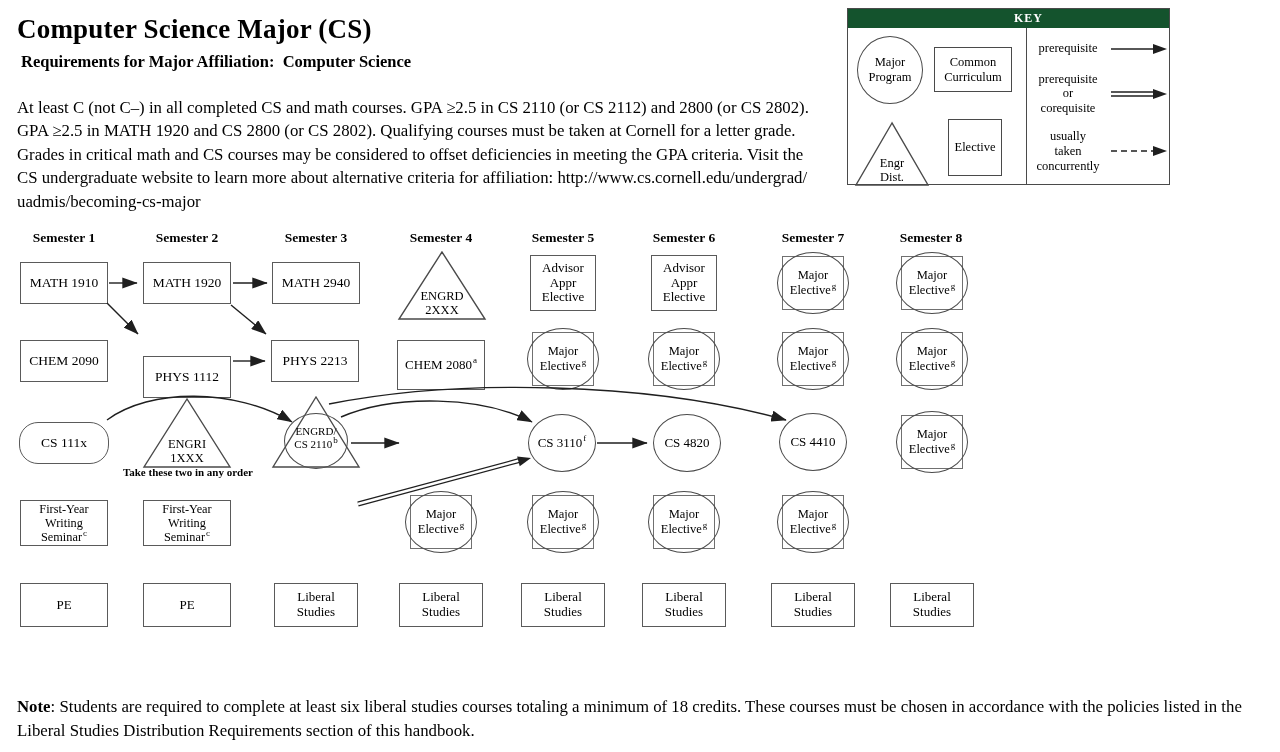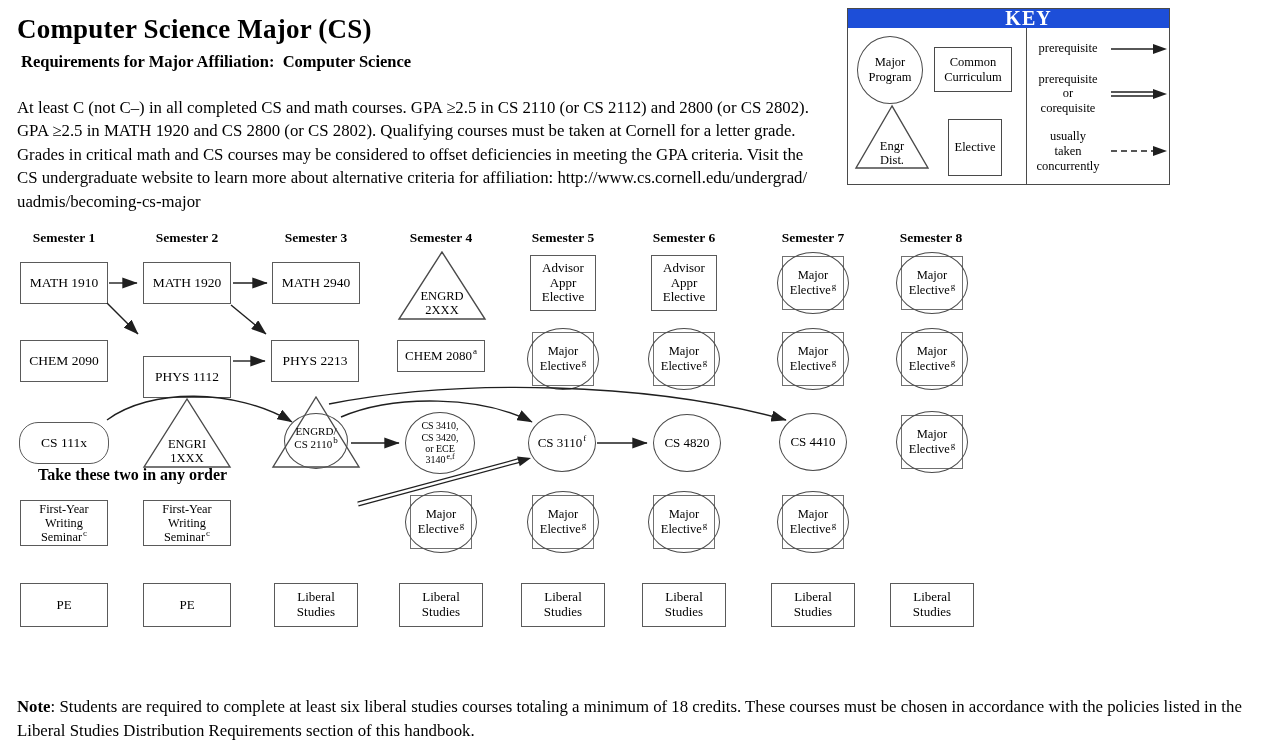--- a/index.html
+++ b/index.html
@@ -6,36 +6,36 @@
   .page{position:relative;width:1280px;height:752px;background:#fff;
         font-family:"Liberation Serif","DejaVu Serif",serif;color:#000;overflow:hidden;}
   .abs{position:absolute;}
   .title{left:17px;top:14px;font-size:27px;font-weight:bold;letter-spacing:.2px;}
   .subtitle{left:21px;top:52px;font-size:16.5px;font-weight:bold;white-space:pre;}
   .intro{left:17px;top:96px;width:845px;font-size:16.8px;line-height:23.4px;white-space:pre-line;}
   .note{left:17px;top:695px;width:1252px;font-size:16.8px;line-height:23.5px;}
   .note b{font-weight:bold;}
   
   .key{left:847px;top:8px;width:323px;height:177px;border:1.5px solid #4a4a4a;box-sizing:border-box;background:#fff;}
-  .key-header{position:absolute;left:0;top:0;right:0;height:19px;background:#1d4ed8;color:#fff;
-              font-size:20px;font-weight:bold;text-align:center;line-height:19px;letter-spacing:1px;padding-left:40px;}
+  .key-header{position:absolute;left:0;top:0;right:0;height:19px;background:#14532d;color:#fff;
+              font-size:12px;font-weight:bold;text-align:center;line-height:19px;letter-spacing:1px;padding-left:40px;}
   .key-body{position:absolute;left:0;top:19px;right:0;bottom:0;}
   .key-left{position:absolute;left:0;top:0;width:178px;bottom:0;}
   .key-right{position:absolute;left:178px;top:0;right:0;bottom:0;border-left:1.5px solid #4a4a4a;
              display:flex;flex-direction:column;justify-content:space-around;padding:4px 0;box-sizing:border-box;}
   .kr-row{display:flex;align-items:center;}
   .kr-label{width:82px;text-align:center;font-size:12.5px;line-height:1.18;white-space:pre-line;}
   .kr-arrow{flex:0 0 auto;}
   .kc-circle{position:absolute;left:9px;top:8px;width:64px;height:66px;border:1.4px solid #4a4a4a;border-radius:50%;
              display:flex;align-items:center;justify-content:center;text-align:center;font-size:12.5px;line-height:1.2;white-space:pre-line;}
   .kc-rect{position:absolute;left:86px;top:19px;width:78px;height:45px;border:1.4px solid #4a4a4a;box-sizing:border-box;
            display:flex;align-items:center;justify-content:center;text-align:center;font-size:12.5px;line-height:1.2;white-space:pre-line;}
   .kc-elect{position:absolute;left:100px;top:91px;width:54px;height:57px;border:1.4px solid #4a4a4a;box-sizing:border-box;
             display:flex;align-items:center;justify-content:center;font-size:12.5px;}
-  .kc-tri{position:absolute;left:6px;top:76px;width:76px;height:66px;}
+  .kc-tri{position:absolute;left:6px;top:93px;width:76px;height:66px;}
   .kc-tri .lbl{position:absolute;left:0;right:0;bottom:3px;text-align:center;font-size:12.5px;line-height:1.12;white-space:pre-line;}
   
   .sem{position:absolute;width:92px;top:230px;text-align:center;font-size:13.5px;font-weight:bold;}
   .nrect{position:absolute;border:1.5px solid #5a5a5a;box-sizing:border-box;background:#fff;
          display:flex;align-items:center;justify-content:center;text-align:center;
          font-size:13.5px;line-height:1.15;}
   .nrect .lb,.ncirc .lb{white-space:pre-line;}
   .ncirc{position:absolute;border:1.4px solid #4a4a4a;border-radius:50%;box-sizing:border-box;background:#fff;
          display:flex;align-items:center;justify-content:center;text-align:center;font-size:13px;line-height:1.15;}
   .small{font-size:12.3px;}
@@ -47,21 +47,21 @@
   .combo svg{position:absolute;left:0;top:0;}
   .combo .ell{position:absolute;border:1.4px solid #4a4a4a;border-radius:50%;box-sizing:border-box;}
   .combo .lbl{position:absolute;left:0;right:0;text-align:center;white-space:pre-line;}
   .mj{position:absolute;width:76px;height:62px;}
   .mj .r{position:absolute;left:7px;top:4px;right:7px;bottom:4px;border:1.5px solid #707070;}
   .mj .c{position:absolute;left:2px;top:0;width:72px;height:62px;border:1.4px solid #4a4a4a;border-radius:50%;box-sizing:border-box;}
   .mj .lbl{position:absolute;inset:0;display:flex;align-items:center;justify-content:center;
            text-align:center;font-size:12.5px;line-height:1.18;}
   .mj .lbl .lb{white-space:pre-line;}
   sup{font-size:9px;line-height:0;margin-left:1px;}
-  .anyorder{position:absolute;left:38px;top:466px;width:215px;text-align:left;font-size:16px;font-weight:bold;}
+  .anyorder{position:absolute;left:38px;top:466px;width:215px;text-align:right;font-size:11px;font-weight:bold;}
   .arrows{position:absolute;left:0;top:0;pointer-events:none;z-index:40;}
 </style>
 </head>
 <body>
 
 <div class="page">
 
   <div class="abs title">Computer Science Major (CS)</div>
   <div class="abs subtitle">Requirements for Major Affiliation:  Computer Science</div>
   <div class="abs intro">At least C (not C–) in all completed CS and math courses. GPA ≥2.5 in CS 2110 (or CS 2112) and 2800 (or CS 2802).
@@ -172,21 +172,21 @@
 
   <div class="nrect" style="left:20px;top:340px;width:88px;height:42px;">
       <span class="lb">CHEM 2090</span>
     </div>
   <div class="nrect" style="left:143px;top:340px;width:88px;height:42px;margin-top:16px;">
       <span class="lb">PHYS 1112</span>
     </div>
   <div class="nrect" style="left:271px;top:340px;width:88px;height:42px;">
       <span class="lb">PHYS 2213</span>
     </div>
-  <div class="nrect" style="left:397px;top:340px;width:88px;height:32px;font-size:13px;">
+  <div class="nrect" style="left:397px;top:340px;width:88px;height:50px;font-size:13px;">
       <span class="lb"><span>CHEM 2080</span><sup>a</sup></span>
     </div>
   <div class="mj" style="left:525px;top:328px;">
     <div class="r"></div>
       <div class="c"></div>
     <div class="lbl">
         <span class="lb"><span>Major
 Elective</span><sup>g</sup></span>
       </div>
   </div>
@@ -226,26 +226,20 @@
 1XXX</div>
   </div>
   <div class="combo" style="left:271px;top:395px;width:90px;height:75px;">
     <svg width="90" height="75">
         <polygon points="45,2 2,72 88,72" fill="none" stroke="#4a4a4a" stroke-width="1.4"></polygon>
       </svg>
     <div class="ell" style="left:13px;top:18px;width:64px;height:56px;"></div>
     <div class="lbl" style="top:30px;font-size:11px;line-height:1.18;"><span class="lb"><span>ENGRD/
 CS 2110</span><sup>b</sup></span></div>
   </div>
-  <div class="ncirc tiny" style="left:405px;top:412px;width:70px;height:62px;">
-    <span class="lb"><span>CS 3410,
-CS 3420,
-or ECE
-3140</span><sup style="font-size:8px;">e,f</sup></span>
-  </div>
   <div class="ncirc" style="left:528px;top:414px;width:68px;height:58px;">
     <span class="lb"><span>CS 3110</span><sup>f</sup></span>
   </div>
   <div class="ncirc" style="left:653px;top:414px;width:68px;height:58px;">
       <span class="lb">CS 4820</span>
     </div>
   <div class="ncirc" style="left:779px;top:413px;width:68px;height:58px;">
       <span class="lb">CS 4410</span>
     </div>
   <div class="mj" style="left:894px;top:411px;">

